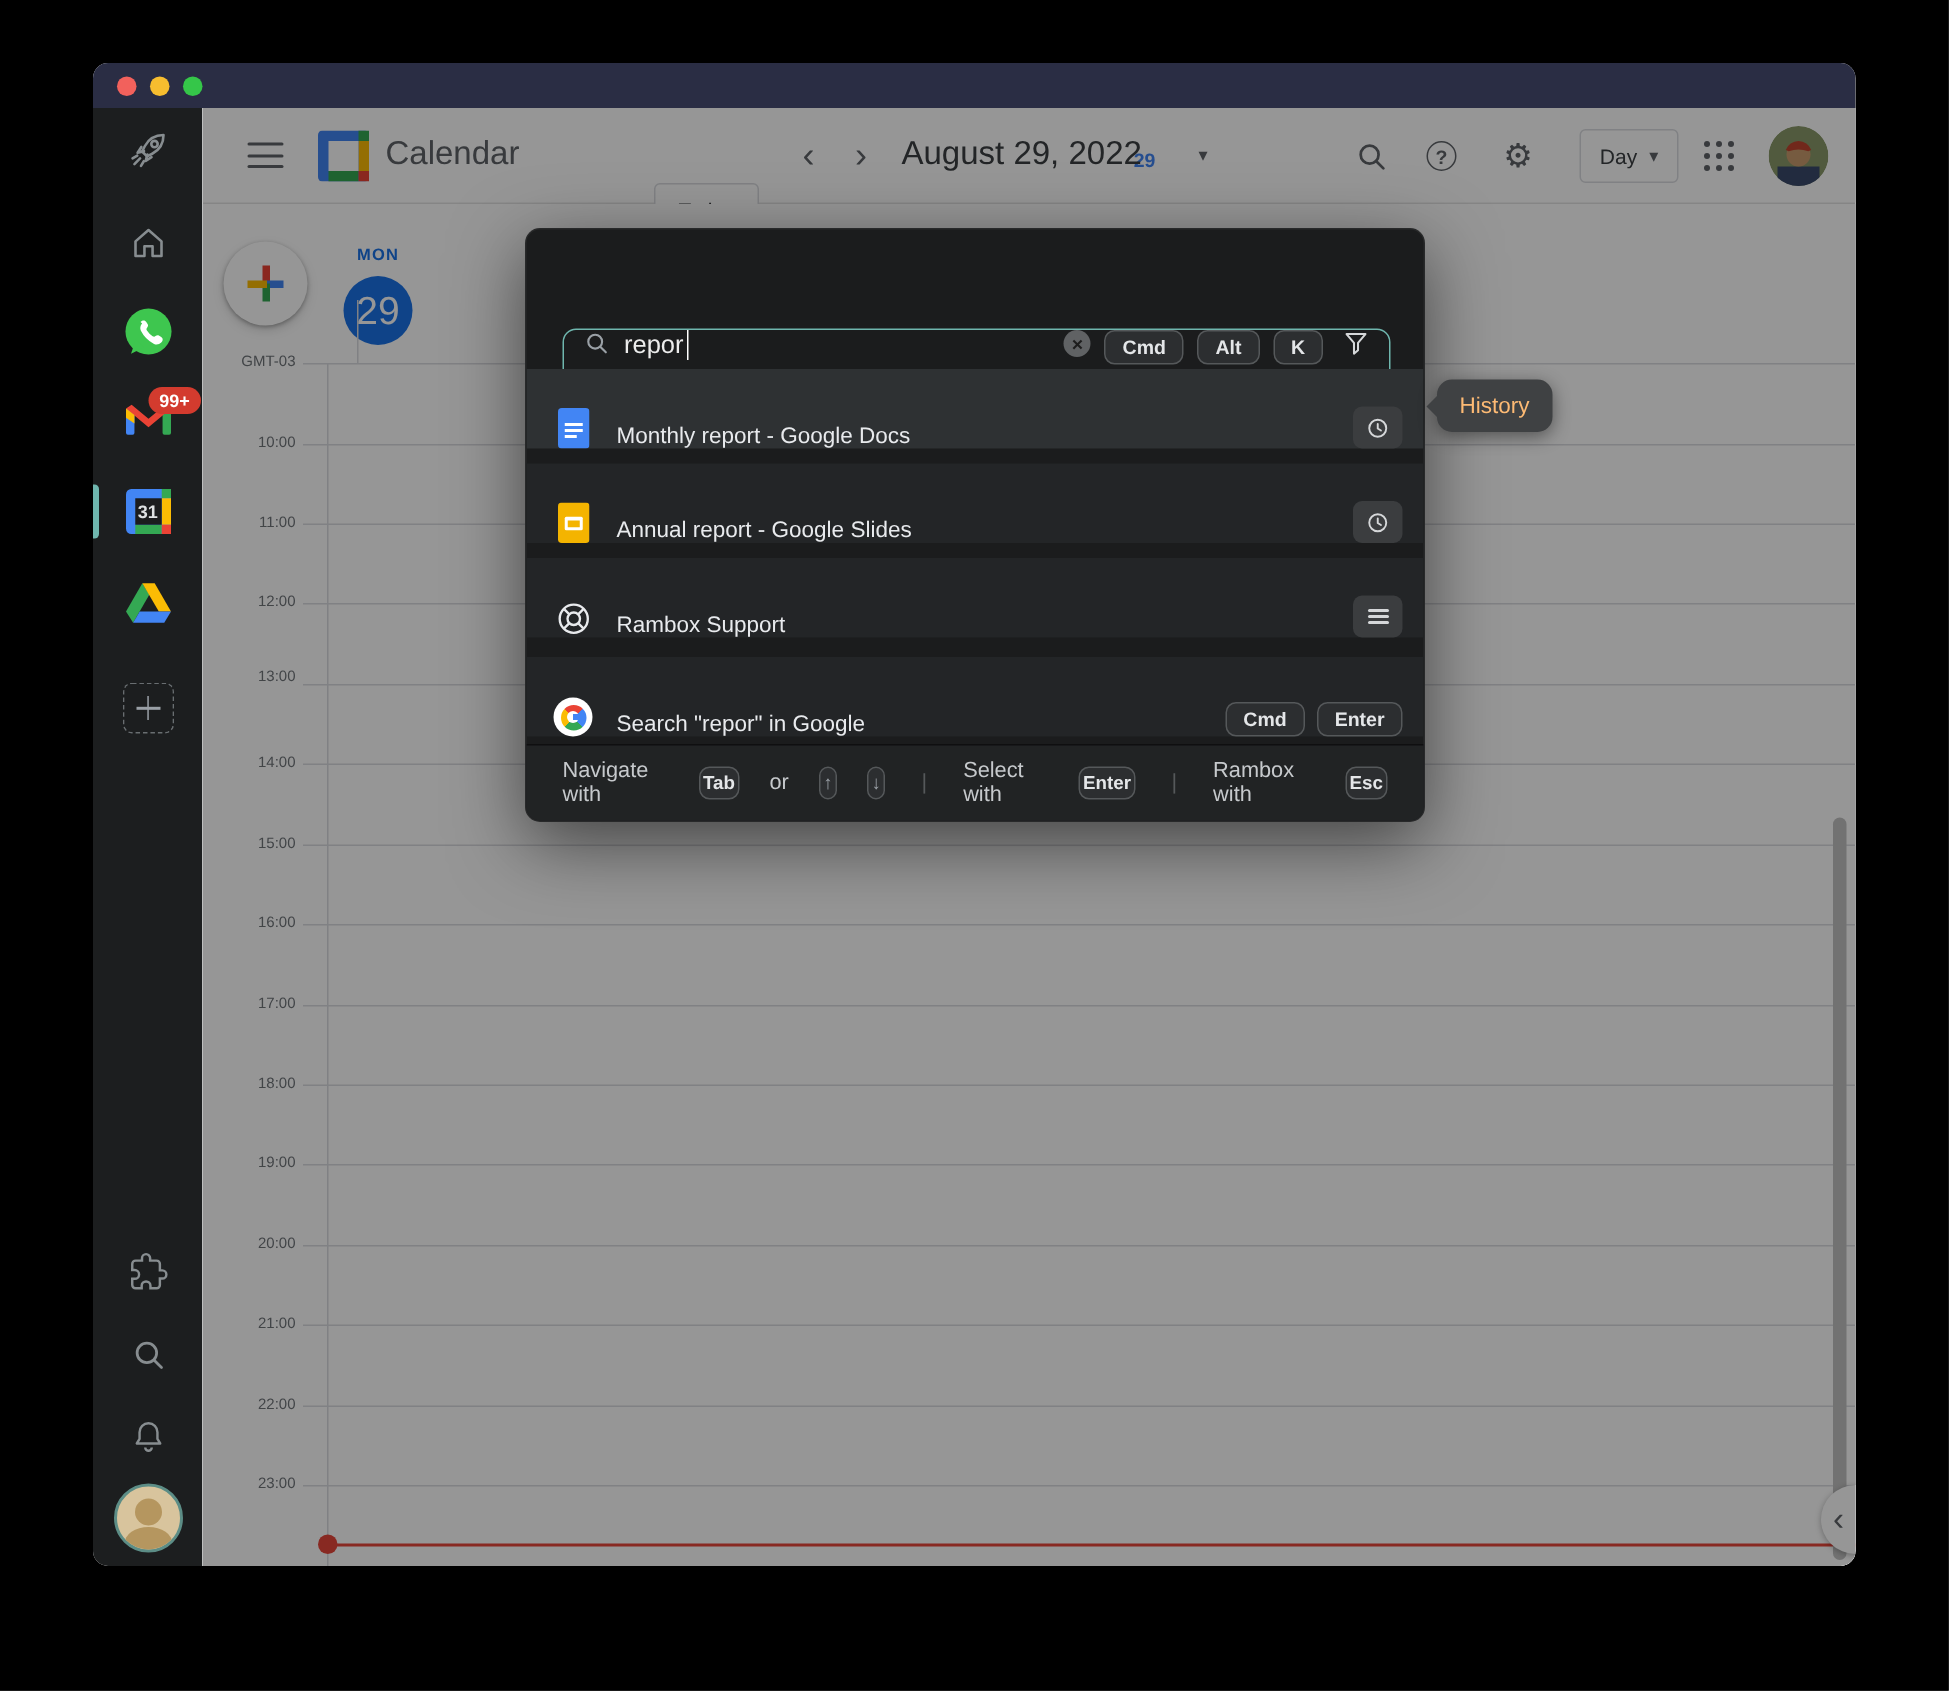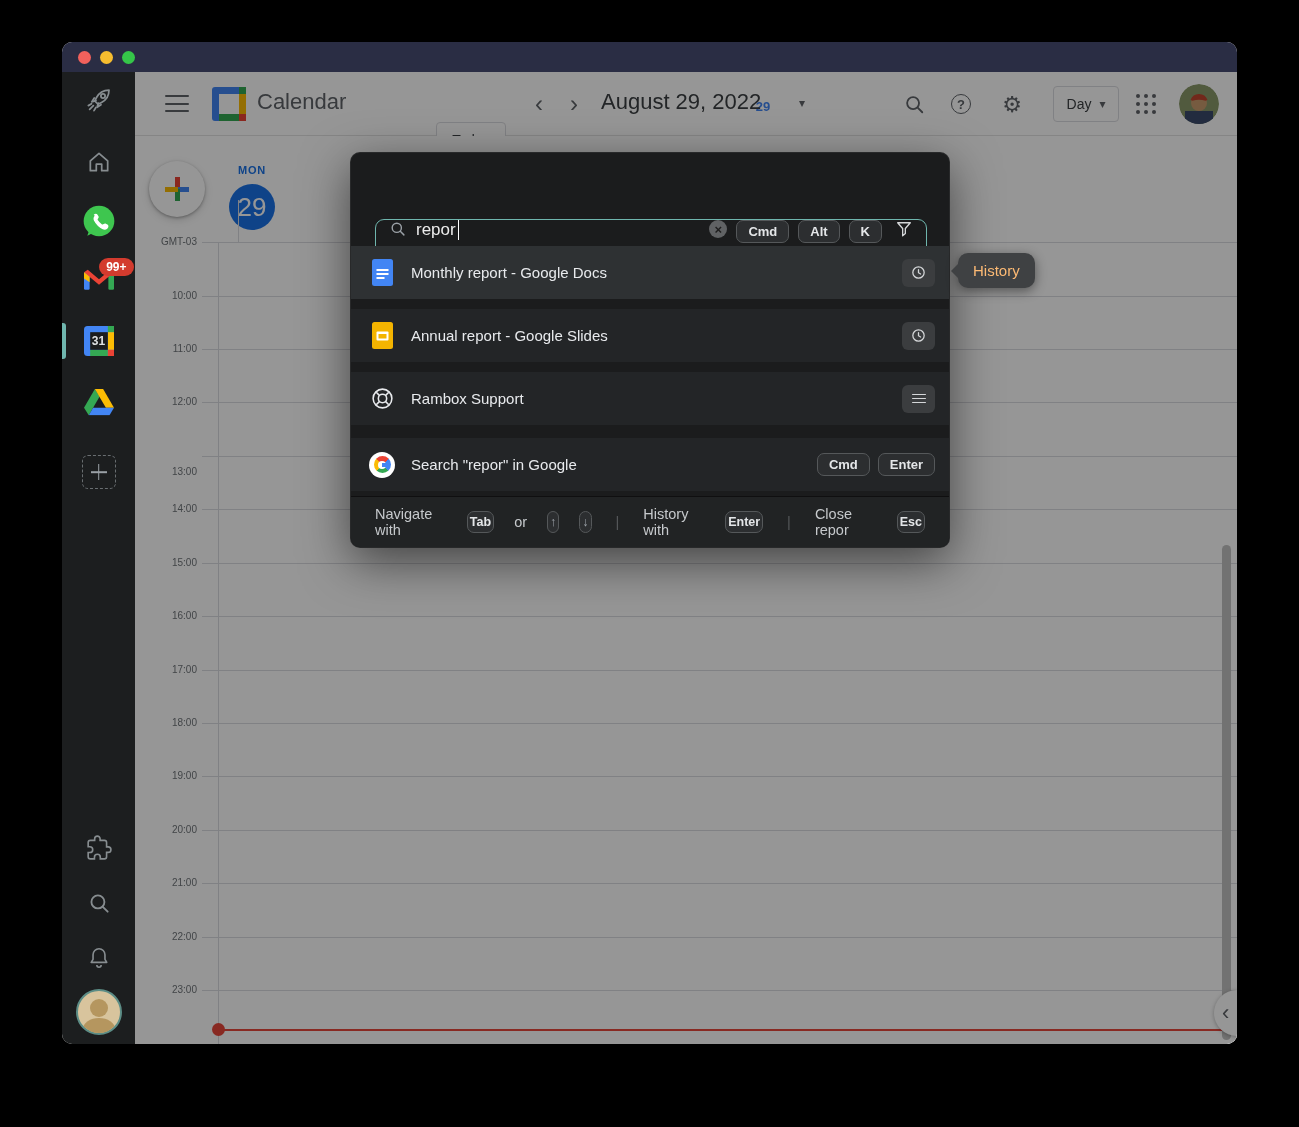--- a/index.html
+++ b/index.html
@@ -80,21 +80,21 @@
   .qs{position:absolute;left:215px;top:80px;width:600px;height:396px;background:#1b1c1d;border-radius:10px;z-index:10;box-shadow:0 14px 48px rgba(0,0,0,.55);border:1px solid rgba(255,255,255,.06);overflow:hidden;}
   .qs-input{position:absolute;left:24px;top:22px;width:552px;height:44px;border:1.5px solid var(--accent,#6fb6ae);border-radius:9px;display:flex;align-items:flex-start;padding:0 13px;margin-top:44px;}
   .qs-query{margin-left:10px;font-size:17px;color:#ececec;}
   .caret{width:1.5px;height:20px;background:#fff;margin-left:2px;animation:blink 1.1s steps(1) infinite;}
   @keyframes blink{50%{opacity:0}}
   .spacer{flex:1;}
   .clear-btn{width:18px;height:18px;border-radius:50%;background:#606264;color:#1d1d1d;font-size:13px;font-weight:bold;display:flex;align-items:center;justify-content:center;line-height:1;}
   kbd.chip{background:#2c2e30;border:1px solid #55585a;border-radius:7px;color:#e4e6e8;font-size:13px;font-weight:bold;padding:4px 11px;font-family:"Liberation Sans","DejaVu Sans",sans-serif;line-height:1;}
   .qs-input kbd{margin-left:9px;}
   .funnel{margin-left:13px;display:flex;}
-  .qs-row{position:absolute;left:0;width:100%;height:53px;background:#232527;display:flex;align-items:center;padding:0 14px 0 18px;}
+  .qs-row{position:absolute;left:0;width:100%;height:53px;background:#232527;display:flex;align-items:flex-end;padding:0 14px 0 18px;}
   .qs-row.sel{background:#2e3133;}
   .row-icon{width:26px;display:flex;justify-content:center;margin-right:16px;}
   .row-title{font-size:15px;color:#e8eaed;flex:1;}
   .sq-btn{width:33px;height:28px;background:#3b3d3f;border-radius:6px;display:flex;align-items:center;justify-content:center;}
   .menu-lines{width:14px;height:10px;position:relative;}
   .menu-lines span{position:absolute;left:0;right:0;height:1.6px;background:#d5d7d9;border-radius:1px;}
   .menu-lines span:nth-child(1){top:0}.menu-lines span:nth-child(2){top:4.2px}.menu-lines span:nth-child(3){top:8.4px}
   .row-keys{display:flex;gap:8px;}
   .qs-footer{position:absolute;left:0;bottom:0;width:100%;height:51px;background:#212324;border-top:1px solid #0f0f10;display:flex;align-items:center;padding:0 24px;color:#c6c9cc;font-size:14.5px;gap:20px;}
   .qs-footer kbd.chip{font-size:12.5px;padding:4px 2px;}
@@ -302,21 +302,21 @@
           <div class="gmt-label">GMT-03</div>
           <div class="gutter-line"></div>
 
           <div>
               <div class="hour-label" style="top: 152.5px;">10:00</div>
               <div class="hour-line" style="top: 159.5px;"></div>
               <div class="hour-label" style="top: 205.93px;">11:00</div>
               <div class="hour-line" style="top: 212.93px;"></div>
               <div class="hour-label" style="top: 259.36px;">12:00</div>
               <div class="hour-line" style="top: 266.36px;"></div>
-              <div class="hour-label" style="top: 329px;">13:00</div>
+              <div class="hour-label" style="top: 309px;">13:00</div>
               <div class="hour-line" style="top: 319.79px;"></div>
               <div class="hour-label" style="top: 366.22px;">14:00</div>
               <div class="hour-line" style="top: 373.22px;"></div>
               <div class="hour-label" style="top: 419.65px;">15:00</div>
               <div class="hour-line" style="top: 426.65px;"></div>
               <div class="hour-label" style="top: 473.08px;">16:00</div>
               <div class="hour-line" style="top: 480.08px;"></div>
               <div class="hour-label" style="top: 526.51px;">17:00</div>
               <div class="hour-line" style="top: 533.51px;"></div>
               <div class="hour-label" style="top: 579.94px;">18:00</div>
@@ -430,24 +430,24 @@
             </span>
           </div>
 
           <div class="qs-footer">
             <span>Navigate with</span>
             <kbd class="chip">Tab</kbd>
             <span>or</span>
             <kbd class="chip arrow-chip">↑</kbd>
             <kbd class="chip arrow-chip">↓</kbd>
             <span class="vdiv">|</span>
-            <span>History with</span>
+            <span>Select with</span>
             <kbd class="chip">Enter</kbd>
             <span class="vdiv">|</span>
-            <span>Close repor</span>
+            <span>Rambox with</span>
             <kbd class="chip">Esc</kbd>
           </div>
         </div>
 
         <div class="tooltip">History</div>
       </div>
     </div>
   </div>
 </div>
 

